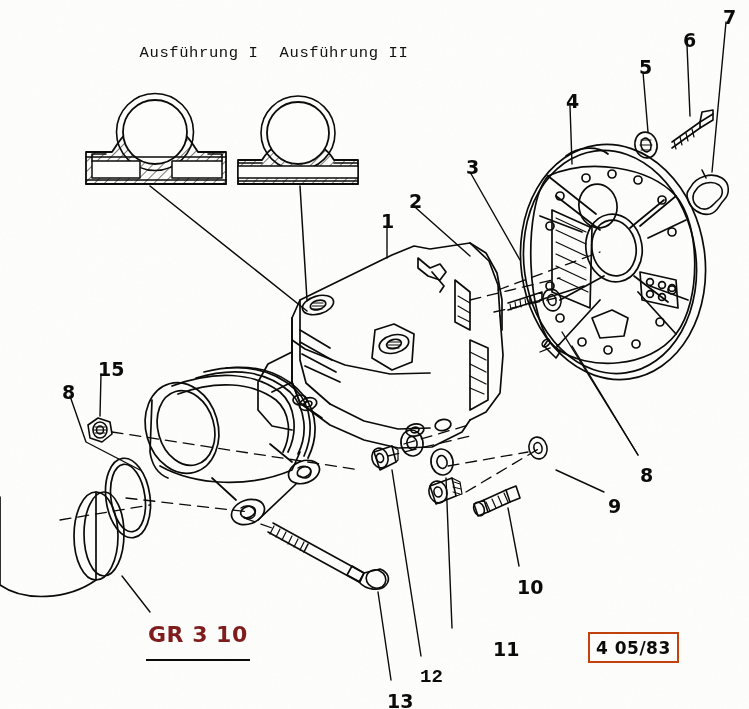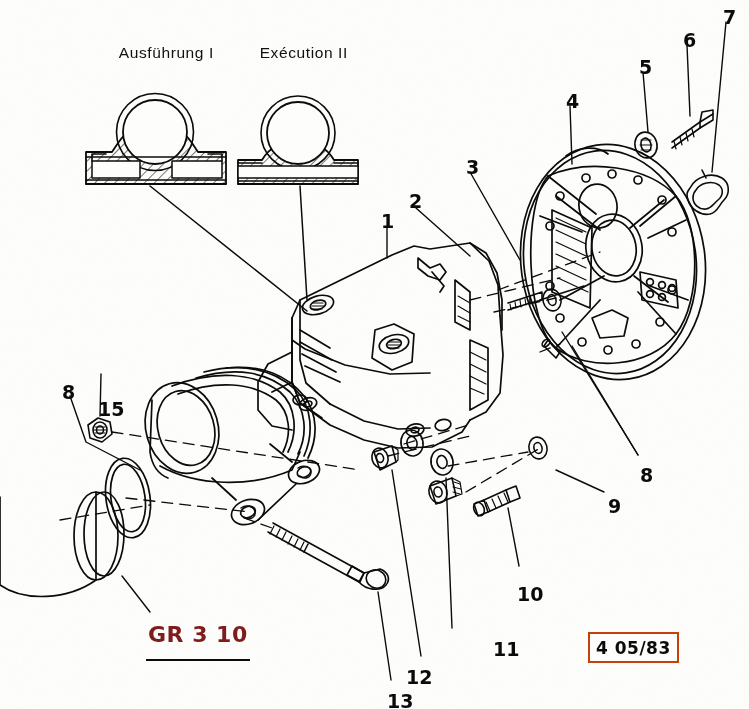--- a/index.html
+++ b/index.html
@@ -20,21 +20,21 @@
     inset: 0;
     pointer-events: none;
     opacity: .55;
   }
   #artwork {
     position: absolute;
     inset: 0;
   }
   .hdr {
     position: absolute;
-    font-family: Liberation Sans, sans-serif;
+    font-family: Liberation Mono, monospace;
     font-size: 15.5px;
     letter-spacing: .6px;
     color: #111;
     white-space: pre;
   }
   .callout {
     position: absolute;
     font-family: "DejaVu Sans", sans-serif;
     font-size: 19px;
     font-weight: 700;
@@ -384,36 +384,36 @@
         <path d="M150 612 L122 576"></path>
       </g>
     </g>
   </svg>
 
   <div class="hdr" style="left:100px; top:26px;">
     <span>Ausführung I</span><br>
   </div>
 
   <div class="hdr" style="left:240px; top:26px;">
-    <span>Exécution II</span><br>
+    <span>Ausführung II</span><br>
   </div>
 
   <div class="callout" style="left:381px; top:212px;">1</div>
   <div class="callout" style="left:409px; top:192px;">2</div>
   <div class="callout" style="left:466px; top:158px;">3</div>
   <div class="callout" style="left:566px; top:92px;">4</div>
   <div class="callout" style="left:639px; top:58px;">5</div>
   <div class="callout" style="left:683px; top:31px;">6</div>
   <div class="callout" style="left:723px; top:8px;">7</div>
   <div class="callout" style="left:640px; top:466px;">8</div>
   <div class="callout" style="left:608px; top:497px;">9</div>
-  <div class="callout" style="left:517px; top:578px;margin-top:7px;">10</div>
+  <div class="callout" style="left:517px; top:578px;">10</div>
   <div class="callout" style="left:447px; top:640px;margin-left:46px;">11</div>
-  <div class="callout" style="left:406px; top:668px;">12</div>
+  <div class="callout" style="left:420px; top:668px;font-family:Liberation Mono, monospace;">12</div>
   <div class="callout" style="left:387px; top:692px;">13</div>
   <div class="callout" style="left:62px;  top:383px;">8</div>
-  <div class="callout" style="left:98px;  top:360px;margin-top:40px;">15</div>
+  <div class="callout" style="left:98px;  top:360px;">15</div>
 
   <div class="grlabel" style="left:146px; top:622px;">GR 3 10</div>
 
   <div class="docbox" style="left:588px; top:632px;">4 05/83</div>
 
 </div>
 
 </body></html>

